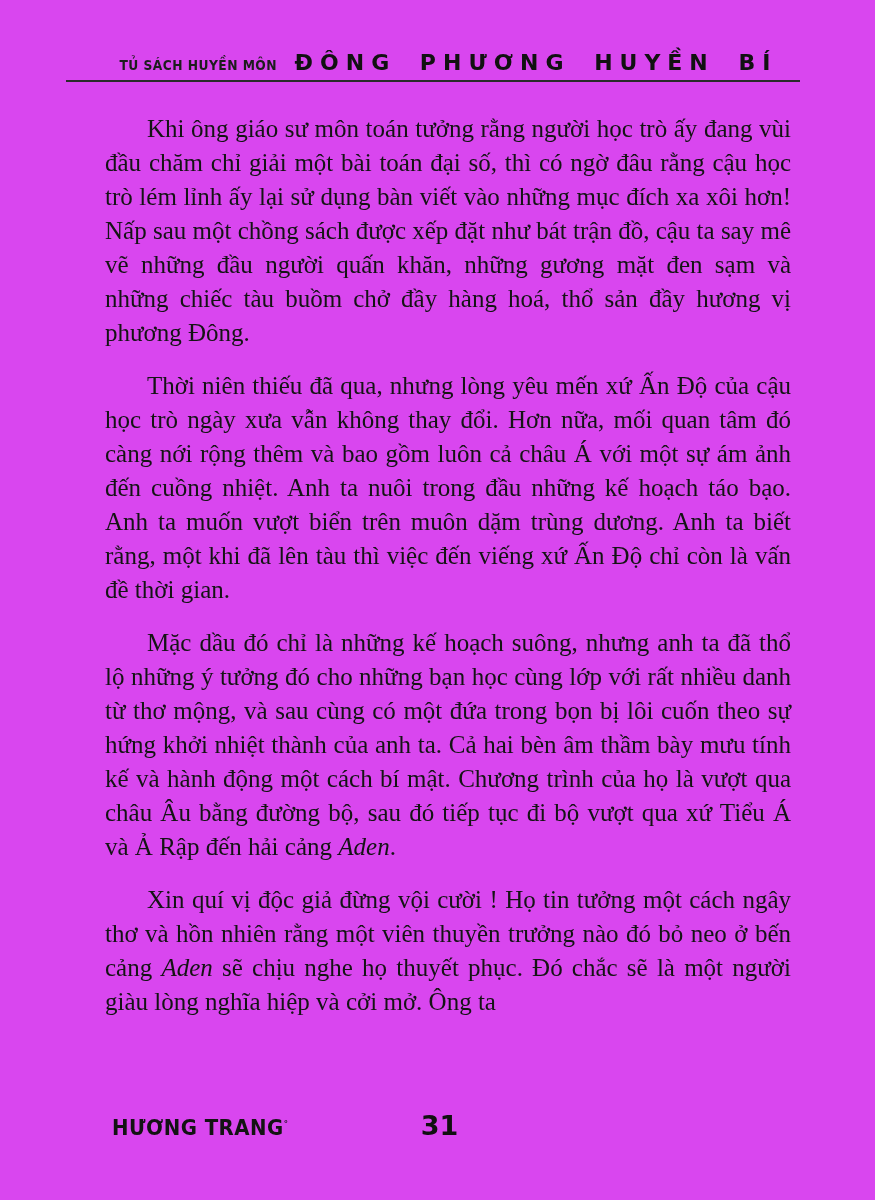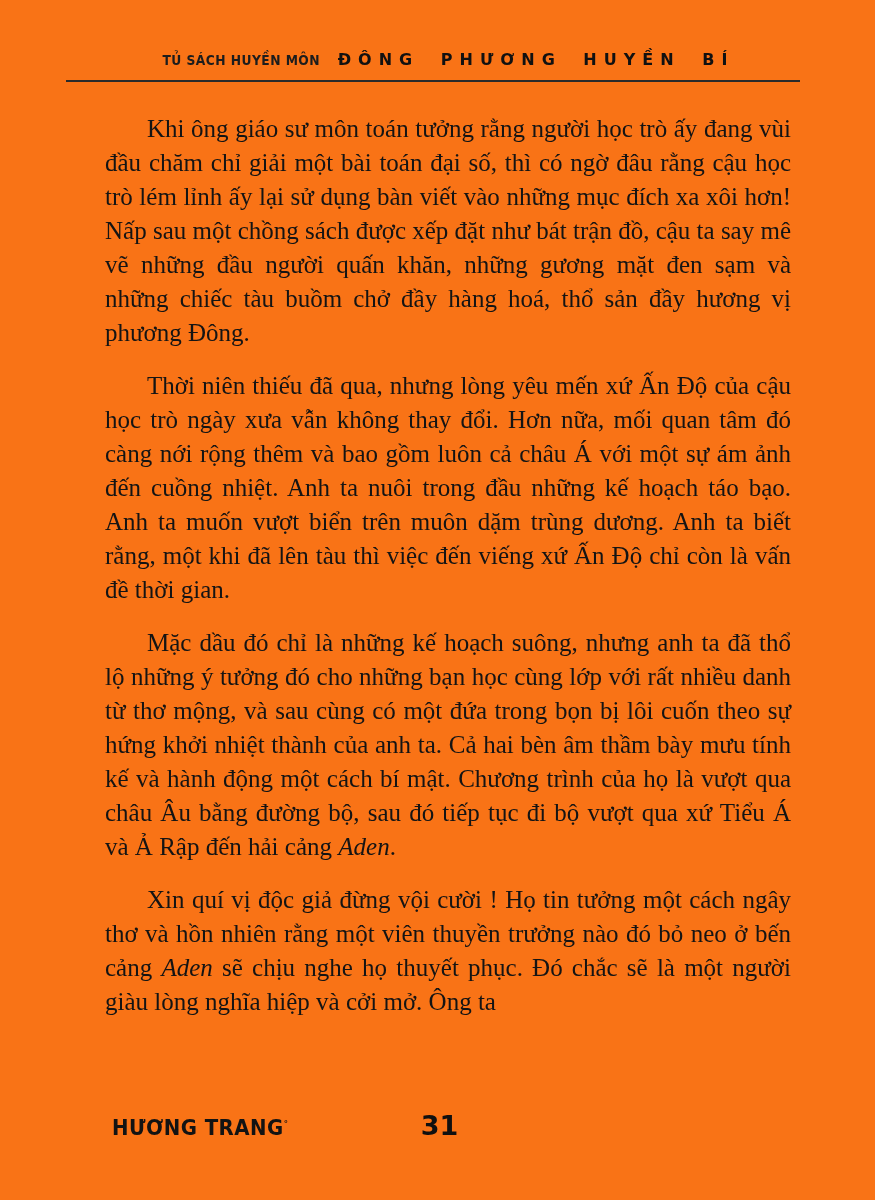--- a/index.html
+++ b/index.html
@@ -5,21 +5,21 @@
   html, body {
     margin: 0;
     padding: 0;
     background: #e8e8e6;
   }
   .page {
     position: relative;
     width: 875px;
     height: 1200px;
     margin: 0 auto;
-    background: #f97316;
+    background: #d946ef;
     color: #161616;
     overflow: hidden;
     font-family: "Liberation Serif", "DejaVu Serif", serif;
   }
   
   .running-header {
     position: absolute;
     top: 50px;
     left: 0;
     right: 0;
@@ -32,21 +32,21 @@
   }
   .series-label {
     font-size: 14px;
     font-weight: bold;
     letter-spacing: 0.5px;
     transform: scaleX(0.88);
     transform-origin: right center;
     color: #1d1d1d;
   }
   .book-title {
-    font-size: 16px;
+    font-size: 22px;
     font-weight: bold;
     letter-spacing: 7px;
     word-spacing: 9px;
     color: #111;
   }
   .header-rule {
     position: absolute;
     top: 80px;
     left: 66px;
     width: 734px;

